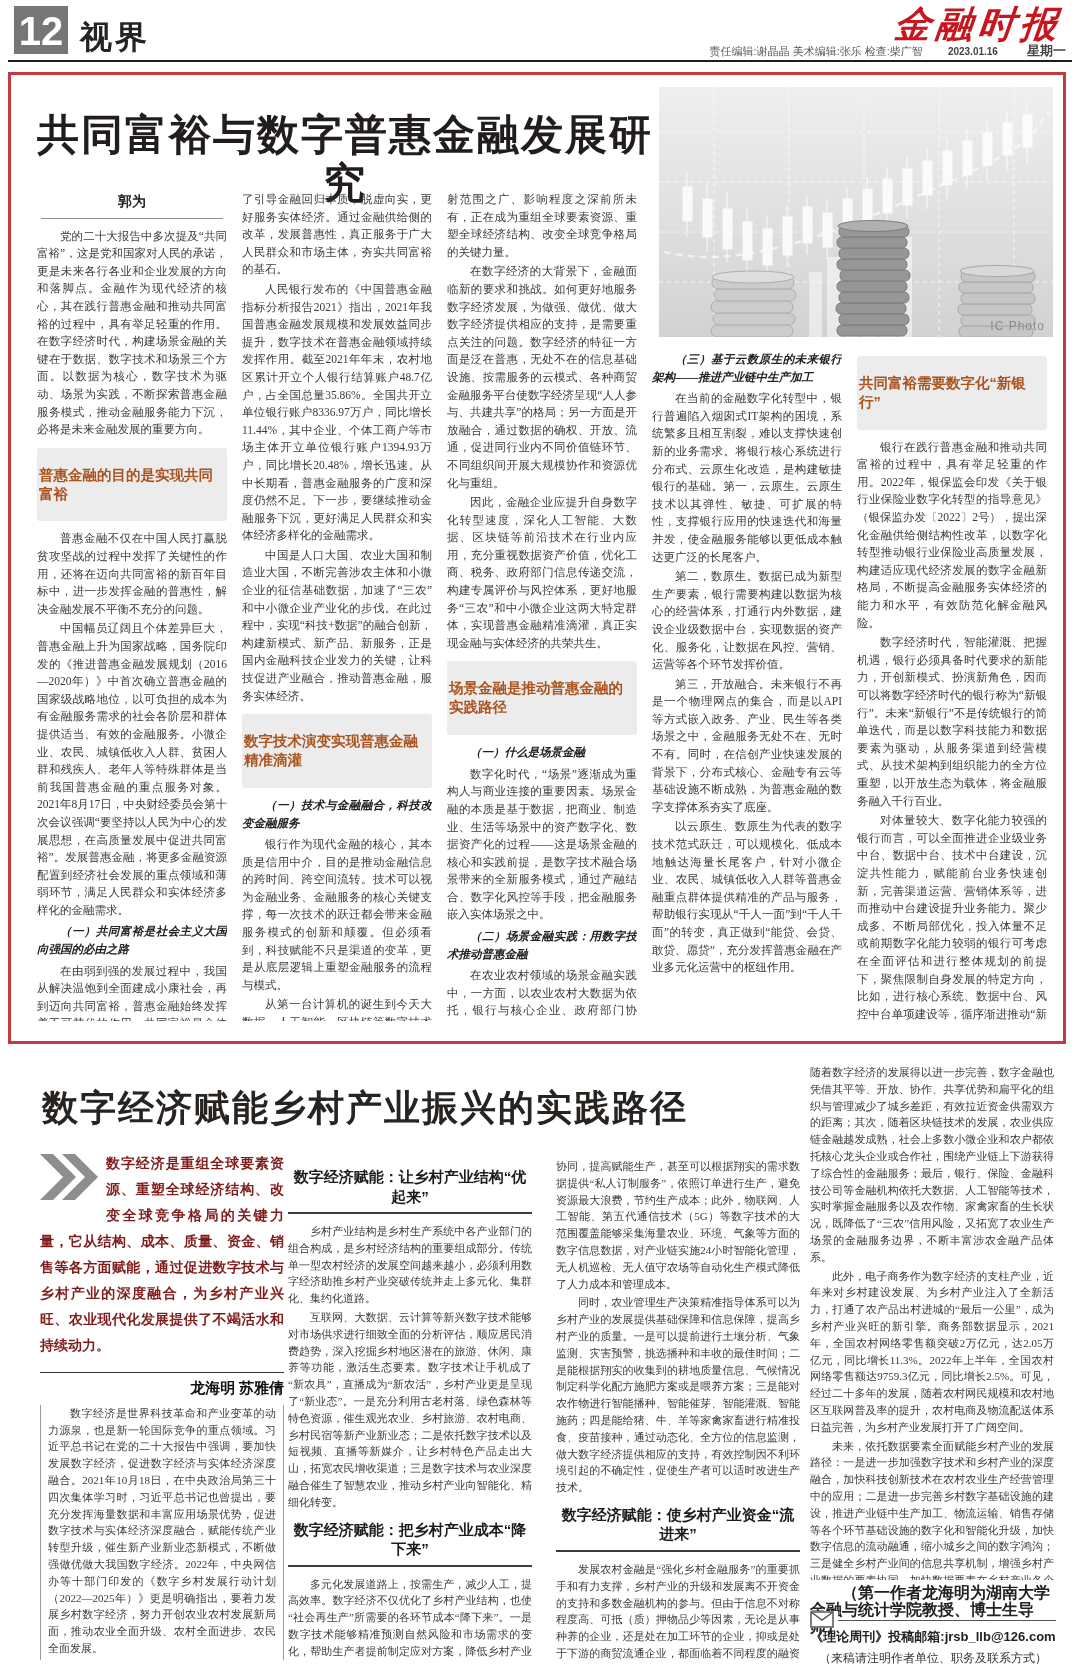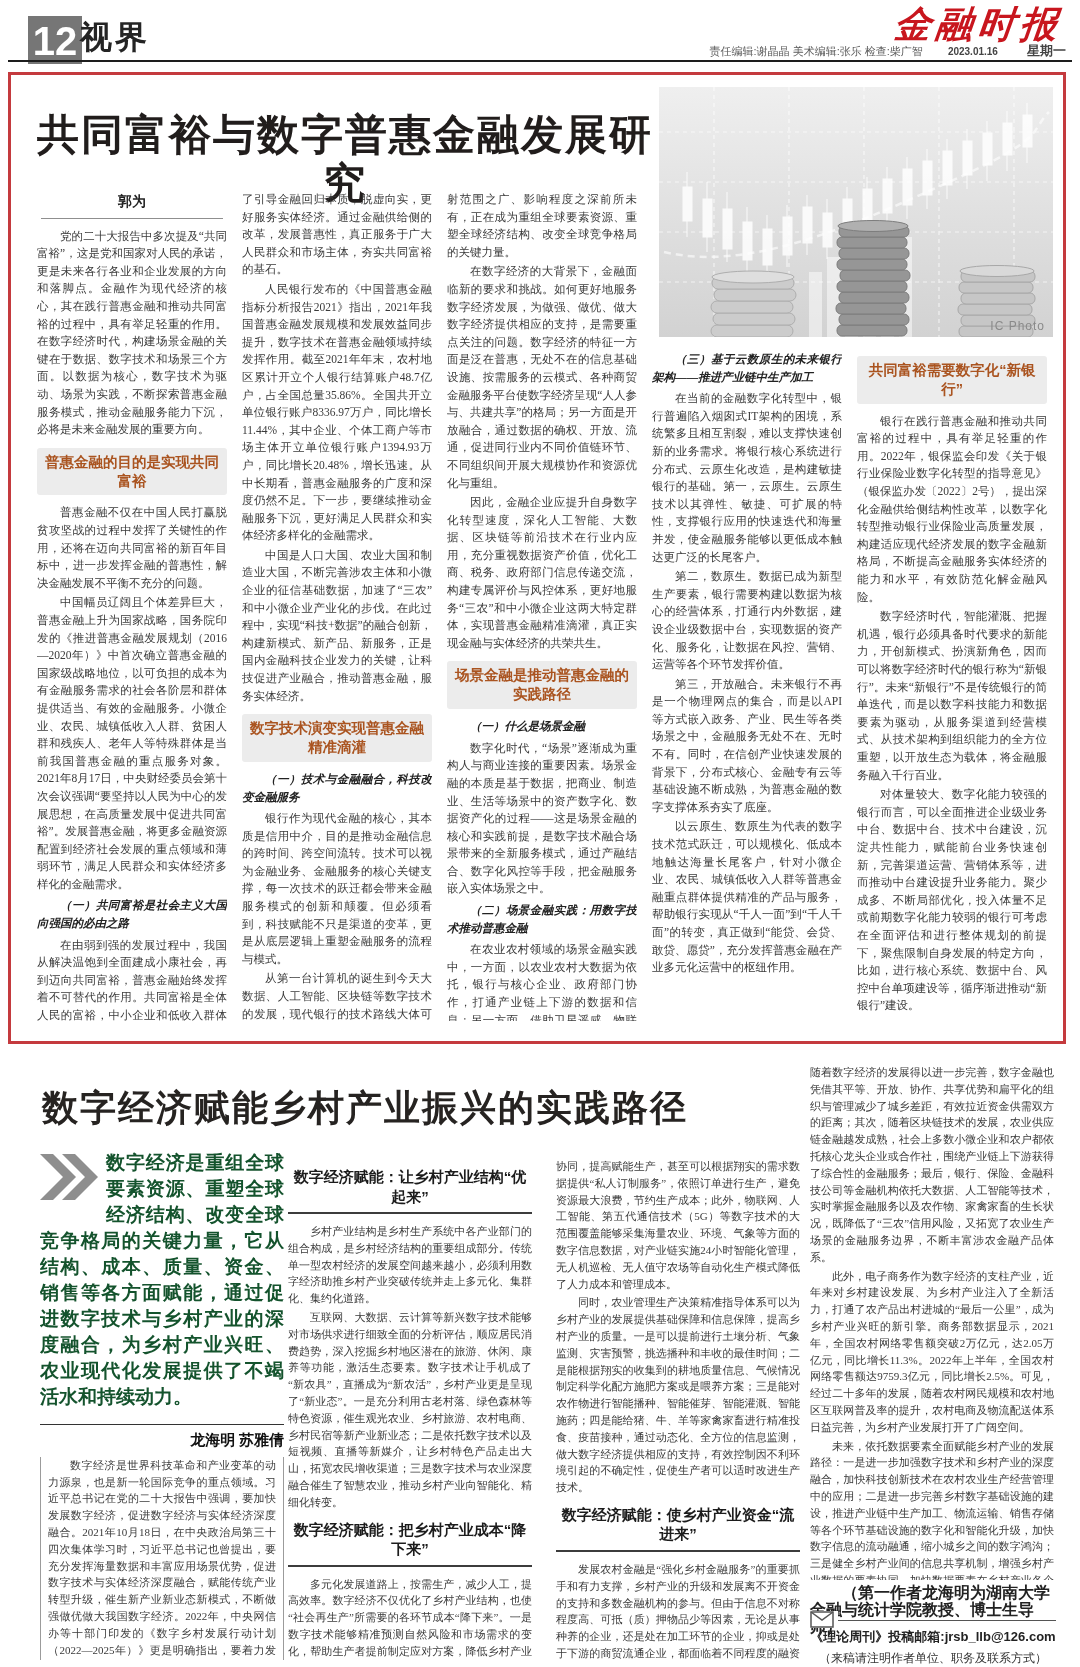--- a/index.html
+++ b/index.html
@@ -2,23 +2,23 @@
 <html lang="zh"><head>
 <meta charset="utf-8">
 <style>
   html,body{margin:0;padding:0;}
   body{
     width:1080px;height:1667px;position:relative;overflow:hidden;
     background:#ffffff;color:#333;
     font-family:"Liberation Serif","DejaVu Serif",serif;
   }
   
-  #pgnum{position:absolute;left:28px;top:6px;width:54px;height:48px;background:#767676;
+  #pgnum{position:absolute;left:14px;top:6px;width:54px;height:48px;background:#767676;
     color:#fff;font-family:"Liberation Sans",sans-serif;font-weight:bold;font-size:40px;
-    text-align:center;line-height:50px;margin-top:10px;}
+    text-align:center;line-height:50px;}
   #section-title{position:absolute;left:80px;top:16px;font-size:32px;font-weight:bold;color:#242424;
     letter-spacing:3px;font-family:"Liberation Sans",sans-serif;}
   #masthead{position:absolute;right:18px;top:0px;font-size:37px;color:#c8161e;font-weight:bold;
     font-style:italic;letter-spacing:5px;transform:skewX(-6deg);font-family:"Liberation Serif",serif;}
   #editors{position:absolute;right:14px;top:42px;font-size:11px;color:#5a5a5a;
     font-family:"Liberation Sans",sans-serif;}
   #editors .date{margin-left:22px;font-size:10px;color:#444;font-weight:bold;}
   #editors .weekday{margin-left:26px;font-size:13px;color:#444;font-weight:bold;}
   #header-rule{position:absolute;left:8px;right:8px;top:60px;height:2px;background:#1d1d1d;}
 
@@ -37,40 +37,40 @@
   #a1c3{left:436px;top:116px;height:830px;}
   #a1c4{left:641px;top:272px;height:674px;}
   #a1c5{left:846px;top:272px;height:674px;}
   .byline{text-align:center;font-size:14px;font-weight:bold;color:#222;padding:2px 0 7px;
     border-bottom:1px solid #8f8f8f;margin:0 4px 9px;}
 
   
   .blk{margin:0 0 2px;}
   .blk.p{text-indent:2em;}
   .blk.pc{text-indent:0;}
-  .blk.sub1{background:#ececec;color:#aa5420;font-weight:bold;font-size:14.5px;text-align:center;
-    padding:5px 2px;margin:9px 0;text-indent:0;border-radius:3px;line-height:1.3;
+  .blk.sub1{background:#ececec;color:#aa5420;font-weight:bold;font-size:14.5px;text-align:left;
+    padding:18px 2px;margin:9px 0;text-indent:0;border-radius:3px;line-height:1.3;
     font-family:"Liberation Sans",sans-serif;}
   .blk.sub2{font-weight:bold;font-size:15px;color:#1c1c1c;text-align:center;padding:3px 0 6px;
     border-bottom:2.5px solid #3c3c3c;margin:6px 0 9px;text-indent:0;line-height:1.3;
     font-family:"Liberation Sans",sans-serif;}
   .blk.it{font-style:italic;font-weight:bold;text-indent:2em;margin:4px 0;color:#222;}
 
   
   #a2-headline{position:absolute;left:40px;top:1084px;width:650px;margin:0;font-size:36px;
     font-weight:900;color:#262321;text-align:center;letter-spacing:2px;}
   .a2col{position:absolute;width:244px;overflow:hidden;font-size:11px;line-height:16.8px;
     text-align:justify;color:#3a3a3a;}
   #a2c1{left:40px;top:1150px;height:510px;display:flex;flex-direction:column;}
   #a2c2{left:288px;top:1158px;height:502px;}
   #a2c3{left:556px;top:1158px;height:502px;}
   #a2c4{left:810px;top:1064px;height:516px;}
   .intro-wrap{border-bottom:1.5px solid #333;padding-bottom:14px;}
   .chevrons{float:left;margin:4px 8px 0 0;}
-  .intro-text{margin:0;font-size:19px;line-height:26px;font-weight:bold;color:#14532d;
+  .intro-text{margin:0;font-size:14px;line-height:26px;font-weight:bold;color:#7f1d1d;
     text-align:justify;font-family:"Liberation Sans",sans-serif;}
   .a2-authors{text-align:right;font-size:15px;font-weight:bold;color:#111;margin:7px 0 8px;}
   .a2-body{flex:1;overflow:hidden;border-left:1px solid #9b9b9b;border-right:1px solid #9b9b9b;
     padding:0 7px;}
   #a2-attr{position:absolute;left:810px;top:1584px;width:246px;font-size:16px;font-weight:bold;
     color:#222;text-indent:2em;line-height:17px;}
   #a2-mailbox{position:absolute;left:810px;top:1620px;width:246px;border-top:1.5px solid #555;
     padding-top:7px;text-align:center;}
   #a2-mailbox .env{position:absolute;left:0;top:-10px;background:#fff;padding:0 4px 0 0;line-height:0;}
   #a2-mailbox .mb1{font-size:13px;font-weight:bold;color:#222;font-family:"Liberation Sans",sans-serif;}

